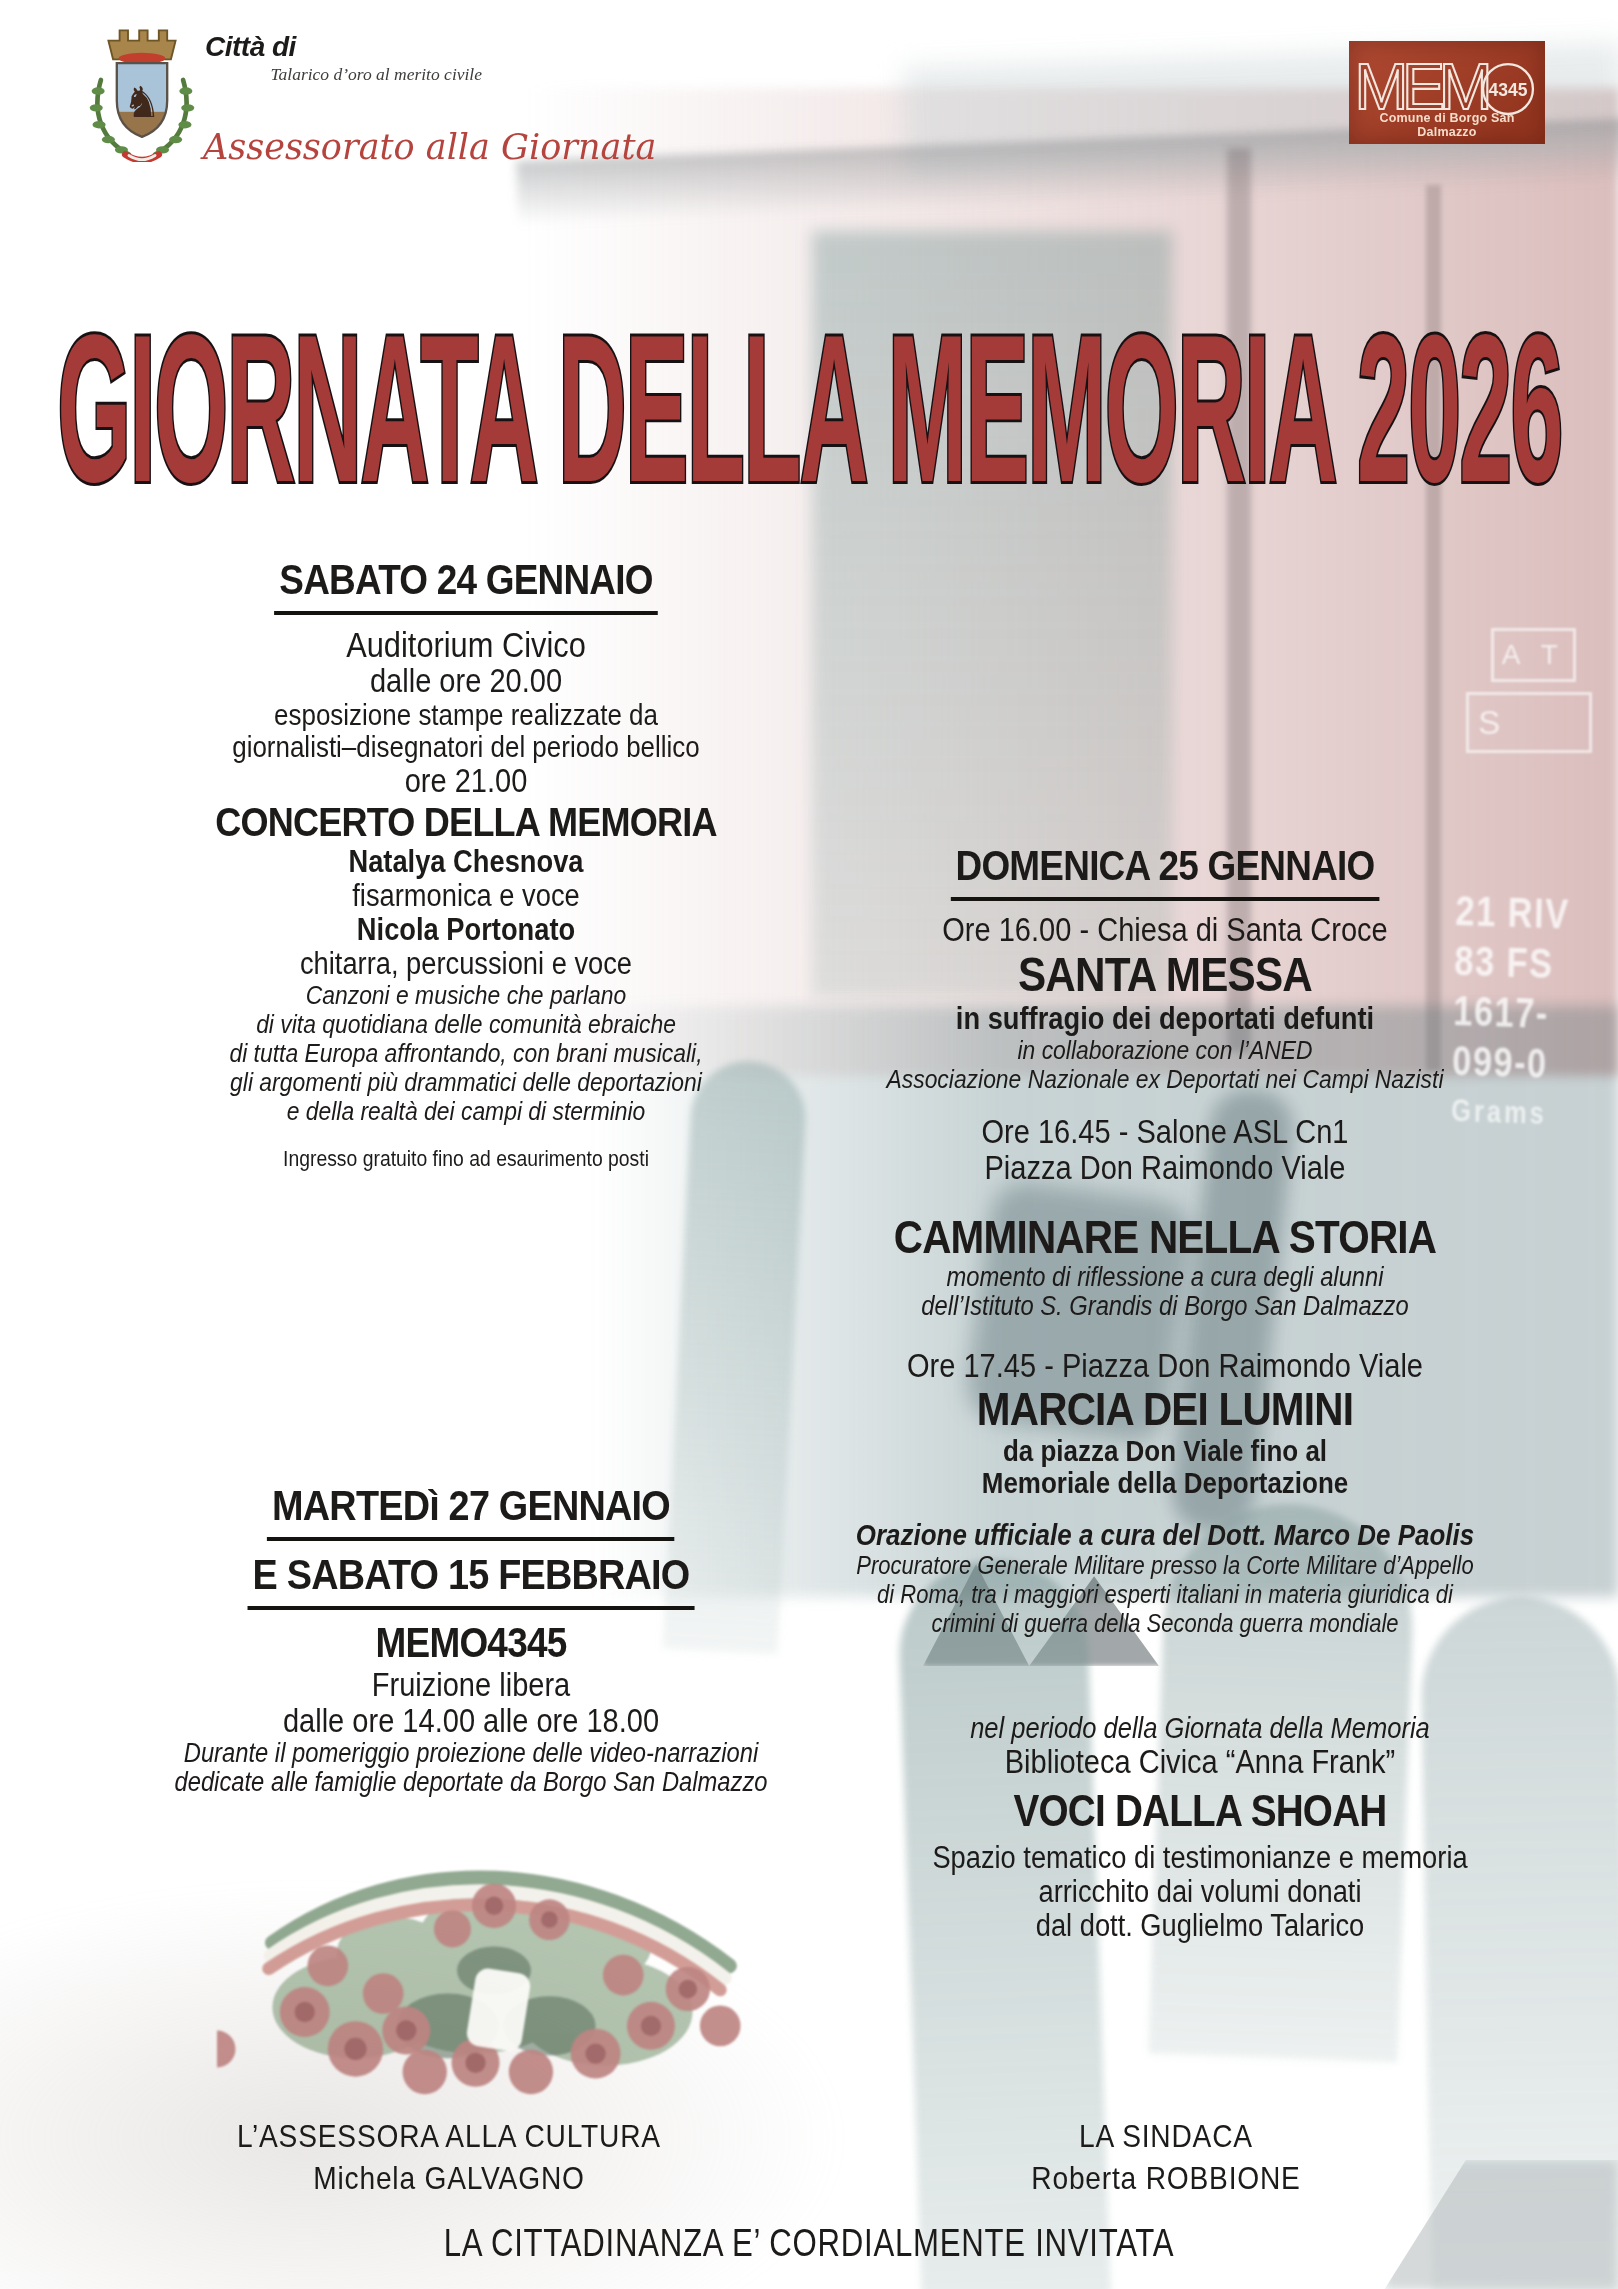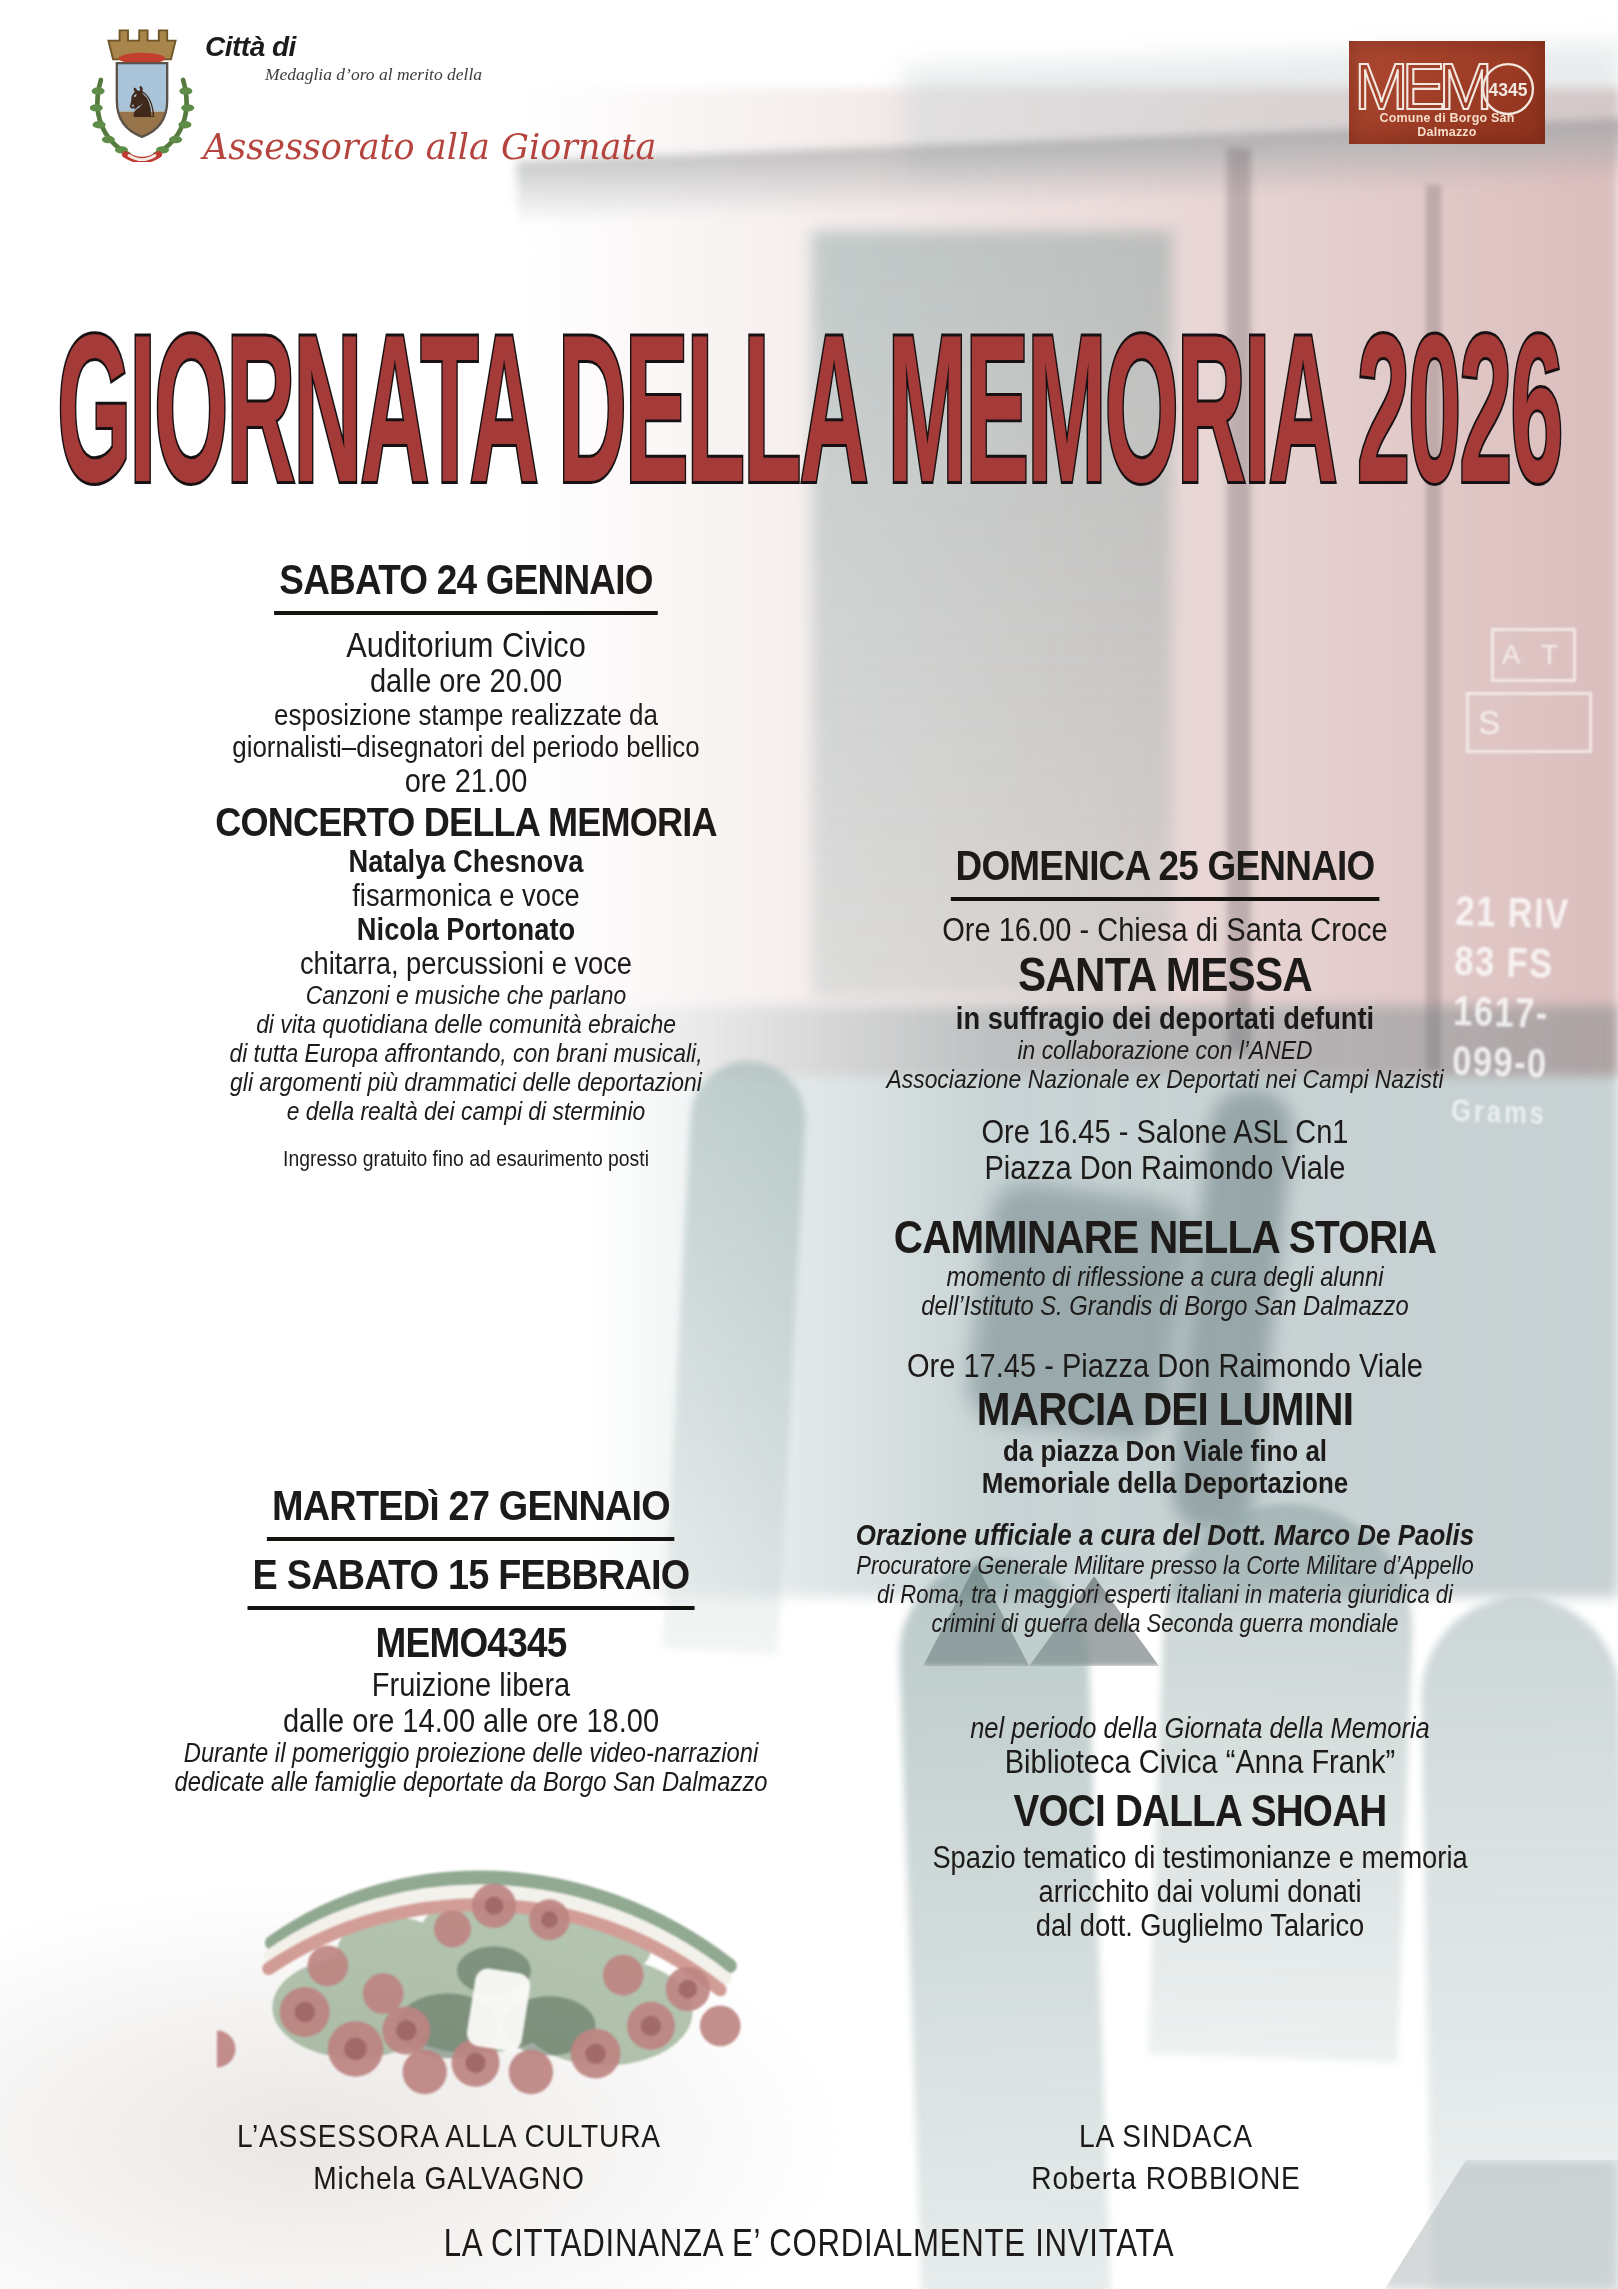--- a/index.html
+++ b/index.html
@@ -200,21 +200,21 @@
       <path d="M33,44 h54 v40 c0,22 -11,33 -27,39 c-16,-6 -27,-17 -27,-39 z" fill="none" stroke="#5a5248" stroke-width="2.5"></path>
       <text x="60" y="102" text-anchor="middle" font-size="46" fill="#40291a" font-family="DejaVu Sans">♞</text>
     </g>
 
     <path d="M42,142 C54,150 66,150 78,142" fill="none" stroke="#c23b32" stroke-width="7" stroke-linecap="round"></path>
     <path d="M46,143 C56,149 64,149 74,143" fill="none" stroke="#f0ede6" stroke-width="3" stroke-linecap="round"></path>
   </svg>
 
   <div class="city-block">
     <div class="city-prefix">Città di</div>
-    <div class="city-medal">Medaglia d’oro al merito della</div>
+    <div class="city-medal">Talarico d’oro al merito civile</div>
   </div>
   <div class="dept">Assessorato alla Giornata</div>
 
   <div class="memo-box">
     <svg width="196" height="85" viewBox="0 0 212 92">
       <text x="6" y="74" font-family="Liberation Sans, sans-serif" font-size="70" letter-spacing="-7" fill="none" stroke="#f3e8df" stroke-width="2.2">MEM</text>
       <circle cx="172" cy="52" r="27" fill="none" stroke="#f3e8df" stroke-width="2.5"></circle>
       <text x="172" y="59" text-anchor="middle" font-family="Liberation Sans, sans-serif" font-weight="bold" font-size="19" fill="#f3e8df">4345</text>
     </svg>
     <div class="memo-caption">Comune di Borgo San Dalmazzo</div>

